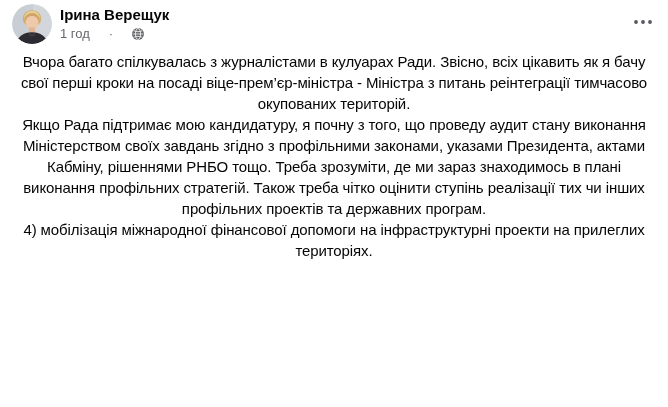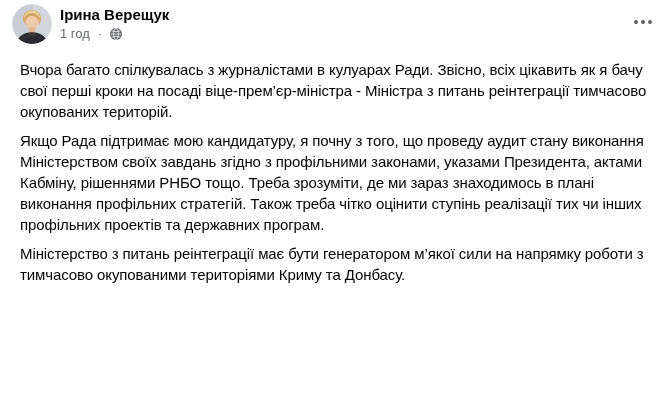--- a/index.html
+++ b/index.html
@@ -36,21 +36,21 @@
     font-size: 15px;
     font-weight: 700;
     color: #050505;
     line-height: 20px;
     cursor: pointer;
     display: inline-block;
   }
   .meta {
     display: flex;
     align-items: center;
-    gap: 8px;
+    gap: 19px;
     font-size: 13px;
     color: #65676B;
     line-height: 16px;
     margin-top: 1px;
   }
   .meta .time { cursor: pointer; }
   .globe { display: inline-flex; align-items: center; }
   .menu-btn {
     flex: 0 0 auto;
     margin-top: 8px;
@@ -61,21 +61,21 @@
     align-items: center;
   }
   .body {
     padding: 7px 12px 0 12px;
     font-size: 15px;
     line-height: 21px;
     color: #050505;
     letter-spacing: -0.1px;
     word-wrap: break-word;
   }
-  .para { margin: 8px; }
+  .para { margin: 0; text-align: center; }
 </style>
 </head>
 <body>
 
 <div class="post">
 
   <div class="header">
 
     <div class="avatar">
       <svg width="40" height="40" viewBox="0 0 40 40">
@@ -123,16 +123,16 @@
         <circle cx="9" cy="2" r="1.9" fill="#55585c"></circle>
         <circle cx="16" cy="2" r="1.9" fill="#55585c"></circle>
       </svg>
     </div>
 
   </div>
 
   <div class="body">
       <div class="para">Вчора багато спілкувалась з журналістами в кулуарах Ради. Звісно, всіх цікавить як я бачу свої перші кроки на посаді віце-прем’єр-міністра - Міністра з питань реінтеграції тимчасово окупованих територій.</div>
       <div class="para">Якщо Рада підтримає мою кандидатуру, я почну з того, що проведу аудит стану виконання Міністерством своїх завдань згідно з профільними законами, указами Президента, актами Кабміну, рішеннями РНБО тощо. Треба зрозуміти, де ми зараз знаходимось в плані виконання профільних стратегій. Також треба чітко оцінити ступінь реалізації тих чи інших профільних проектів та державних програм.</div>
-      <div class="para">Міністерство з питань реінтеграції має бути генератором м’якої сили на напрямку роботи з тимчасово окупованими територіями Криму та Донбасу.</div>
+      <div class="para">4) мобілізація міжнародної фінансової допомоги на інфраструктурні проекти на прилеглих територіях.</div>
     </div>
 
 </div>
 
 </body></html>

